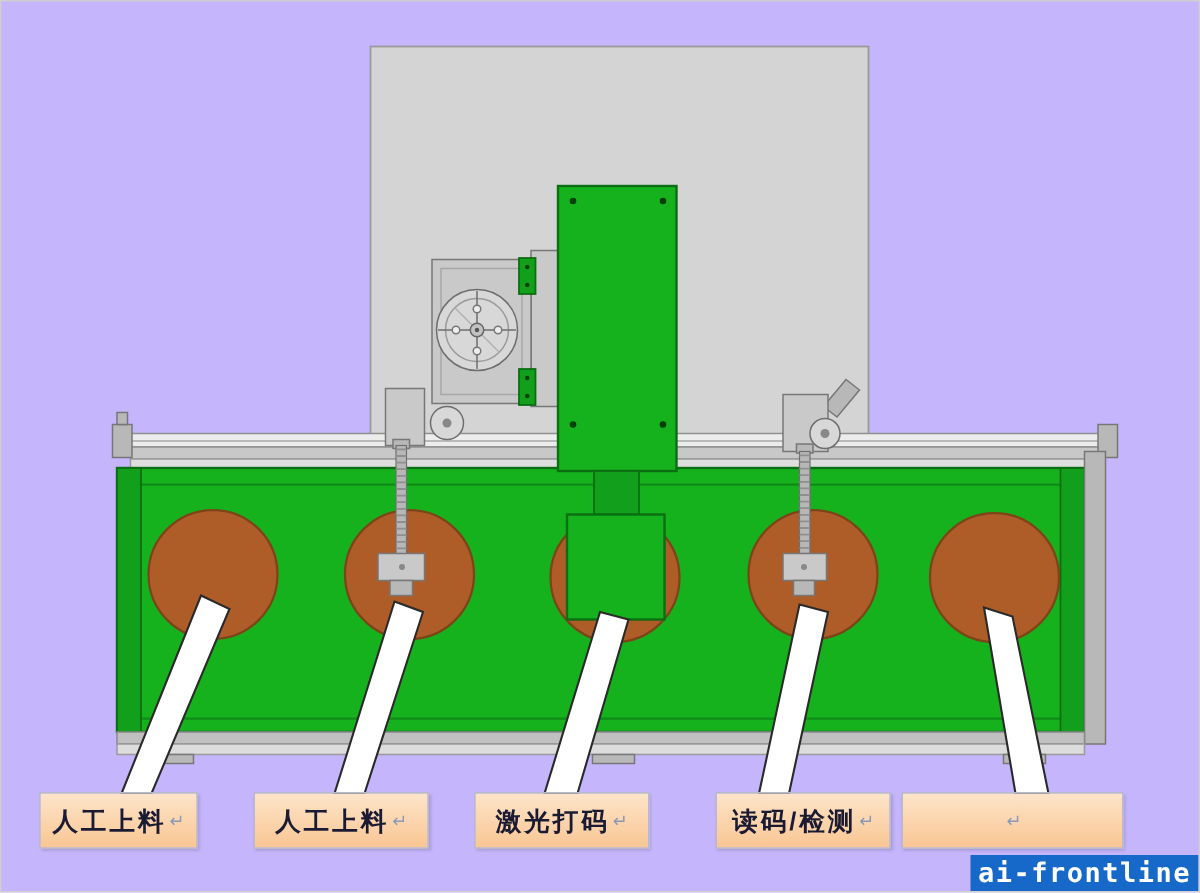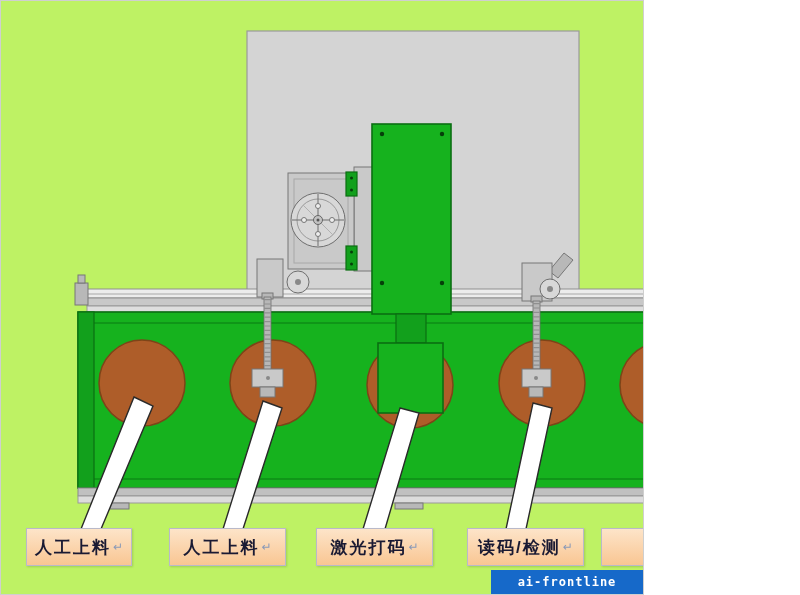--- a/index.html
+++ b/index.html
@@ -1,17 +1,17 @@
 <!DOCTYPE html>
 <html style="--machine-green: #16b21e; --machine-green-mid: #12a01c; --machine-green-dark: #0a6e12; --disc-brown: #ae5d29; --disc-brown-dark: #7d4418; --cabinet-gray: #d4d4d4; --callout-bg-top: #fde4c9; --callout-bg-bottom: #f9c693; --callout-border: #b9b9c9; --watermark-bg: #1669c9;"><head>
 <meta charset="utf-8">
 <style>
   html,body{margin:0;padding:0;background:#ffffff;}
   #stage{
-    position:relative;width:644px;height:595px;background:#bef264;
+    position:relative;width:800px;height:595px;background:#c4b5fd;
     border:1px solid #cfcfcf;box-sizing:border-box;overflow:hidden;
     font-family:"Liberation Sans", sans-serif;
   }
   #machine-svg{position:absolute;left:0;top:0;}
 
   
   .green   {fill:var(--machine-green,#16b21e);stroke:var(--machine-green-dark,#0a6e12);stroke-width:1.6;}
   .greendk {fill:var(--machine-green-mid,#12a01c);stroke:var(--machine-green-dark,#0a6e12);stroke-width:1.2;}
   .disc    {fill:var(--disc-brown,#ae5d29);stroke:var(--disc-brown-dark,#7d4418);stroke-width:1.5;}
   .cab     {fill:var(--cabinet-gray,#d4d4d4);stroke:#9a9a9a;stroke-width:1.2;}
@@ -31,21 +31,21 @@
     border:1px solid var(--callout-border,#b9b9c9);
     background:linear-gradient(var(--callout-bg-top,#fde4c9),var(--callout-bg-bottom,#f9c693));
     box-shadow:1px 1px 2px rgba(0,0,0,0.15);
   }
   .callout .txt{font-size:17px;font-weight:600;letter-spacing:2px;color:#1a1a33;}
   .callout .mark{font-size:12px;color:#8a9ab8;margin-left:2px;}
 
   #watermark{
     position:absolute;right:0;bottom:0;width:152px;height:24px;
     background:var(--watermark-bg,#1669c9);color:#ffffff;
-    font-family:"DejaVu Sans Mono", monospace;font-weight:bold;font-size:12px;
+    font-family:"DejaVu Sans Mono", monospace;font-weight:bold;font-size:18px;
     display:flex;align-items:center;justify-content:center;letter-spacing:1px;
   }
 </style>
 </head>
 <body>
 
 <div id="stage">
 
   <svg id="machine-svg" width="800" height="595" viewBox="0 0 800 595">
 
@@ -157,21 +157,21 @@
     <span class="mark">↵</span>
   </div>
   <div class="callout" style="left:168px;width:117px">
     <span class="txt">人工上料</span>
     <span class="mark">↵</span>
   </div>
   <div class="callout" style="left:315px;width:117px">
     <span class="txt">激光打码</span>
     <span class="mark">↵</span>
   </div>
-  <div class="callout" style="left:466px;width:117px">
+  <div class="callout" style="left:476px;width:117px">
     <span class="txt">读码/检测</span>
     <span class="mark">↵</span>
   </div>
   <div class="callout" style="left:600px;width:148px">
     <span class="mark">↵</span>
   </div>
 
   <div id="watermark">
     <span>ai-frontline</span>
   </div>

